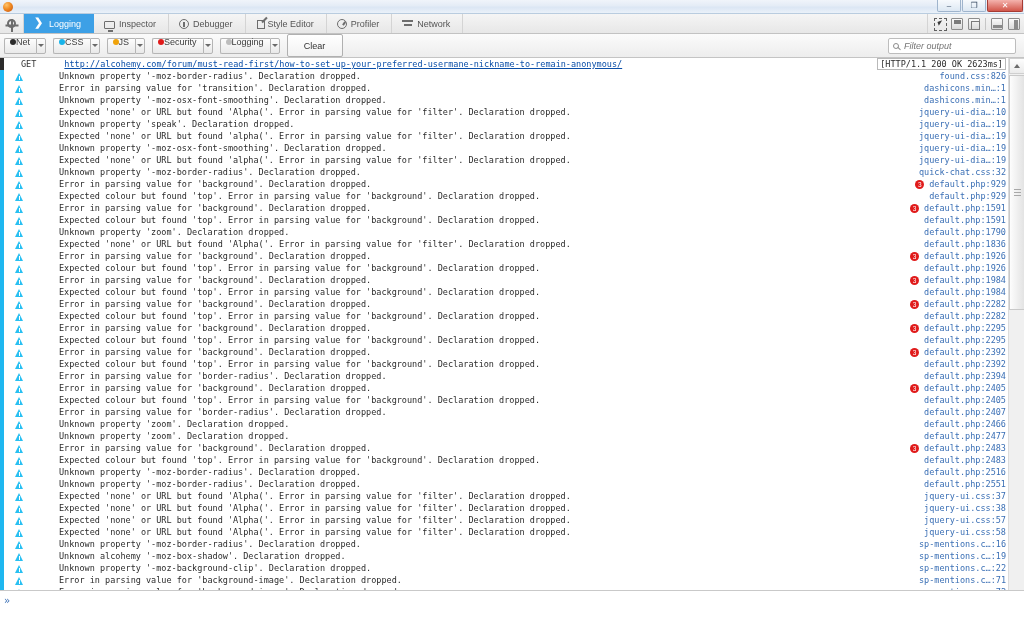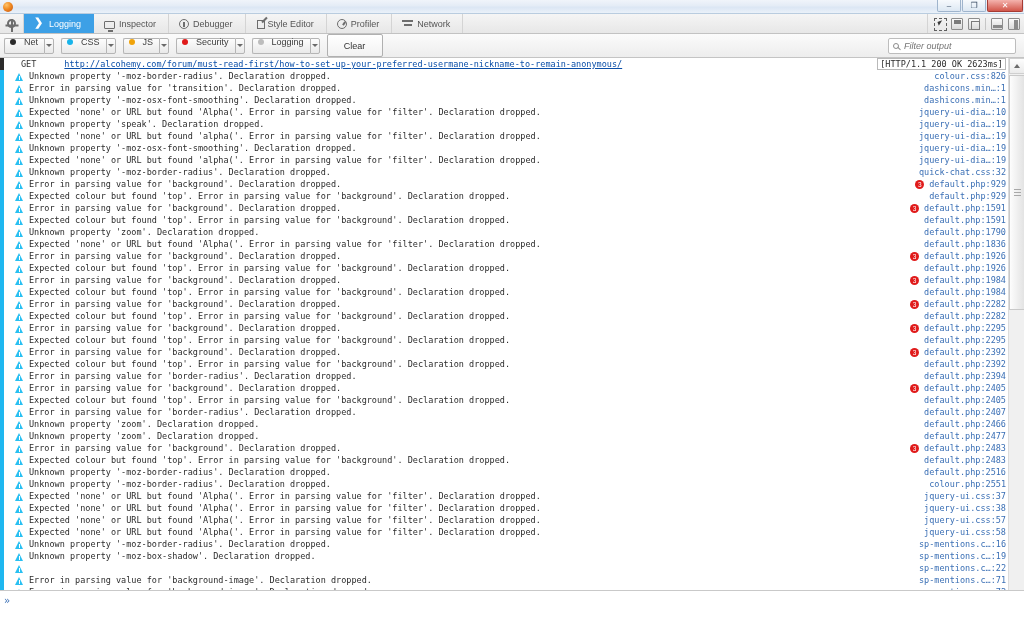--- a/index.html
+++ b/index.html
@@ -199,21 +199,21 @@
     font-size: 9px;
     gap: 0px;
   }
   .fgroup { display: flex; align-items: stretch; margin-right: 7px; }
   .fbtn {
     height: 16px;
     background: linear-gradient(to bottom, #fdfdfd, #e9e9e9);
     border: 1px solid #b5b5b5;
     border-right: none;
     border-radius: 2px 0 0 2px;
-    display: flex; align-items: center; gap: 8px;
+    display: flex; align-items: center; gap: 0;
     padding: 0 6px 7px 5px;
     color: #3b3b3b; white-space: nowrap;
   }
   .fbtn .dot { width: 6px; height: 6px; border-radius: 50%; flex: 0 0 auto; }
   .fdrop {
     width: 10px; height: 16px;
     background: linear-gradient(to bottom, #fdfdfd, #e9e9e9);
     border: 1px solid #b5b5b5;
     border-radius: 0 2px 2px 0;
     display: flex; align-items: center; justify-content: center;
@@ -270,21 +270,21 @@
   #rows { position: relative; }
   .row {
     height: 12px;
     display: flex;
     align-items: center;
     position: relative;
     padding-left: 7px;
     white-space: nowrap;
   }
   .row.net { border-left: 4px solid #2b2b2b; padding-left: 11px; }
-  .row.warn { border-left: 4px solid #1eb7f0; padding-left: 11px; }
+  .row.warn { border-left: 4px solid #1eb7f0; padding-left: 11px; gap: 30px; }
   .warn-ico {
     width: 9px; height: 9px;
     flex: 0 0 auto;
     margin-right: 5px;
     position: relative;
   }
   .warn-ico::before {
     content: ""; position: absolute; left: 0; top: 1px;
     width: 0; height: 0;
     border-left: 4.5px solid transparent;
@@ -499,21 +499,21 @@
         <span class="net-method">GET</span>
         <a class="net-url" href="#">http://alcohemy.com/forum/must-read-first/how-to-set-up-your-preferred-usermane-nickname-to-remain-anonymous/</a>
         <div class="rhs">
           <a href="#" class="filelink status">[HTTP/1.1 200 OK 2623ms]</a>
         </div>
       </div>
       <div class="row warn">
         <span class="warn-ico"></span>
         <span class="msg">Unknown property '-moz-border-radius'.  Declaration dropped.</span>
         <div class="rhs">
-          <a href="#" class="filelink">colour.css:826</a>
+          <a href="#" class="filelink">found.css:826</a>
         </div>
       </div>
       <div class="row warn">
         <span class="warn-ico"></span>
         <span class="msg">Error in parsing value for 'transition'.  Declaration dropped.</span>
         <div class="rhs">
           <a href="#" class="filelink">dashicons.min…:1</a>
         </div>
       </div>
       <div class="row warn">
@@ -746,21 +746,21 @@
         <span class="warn-ico"></span>
         <span class="msg">Unknown property '-moz-border-radius'.  Declaration dropped.</span>
         <div class="rhs">
           <a href="#" class="filelink">default.php:2516</a>
         </div>
       </div>
       <div class="row warn">
         <span class="warn-ico"></span>
         <span class="msg">Unknown property '-moz-border-radius'.  Declaration dropped.</span>
         <div class="rhs">
-          <a href="#" class="filelink">colour.php:2551</a>
+          <a href="#" class="filelink">default.php:2551</a>
         </div>
       </div>
       <div class="row warn">
         <span class="warn-ico"></span>
         <span class="msg">Expected 'none' or URL but found 'Alpha('.  Error in parsing value for 'filter'.  Declaration dropped.</span>
         <div class="rhs">
           <a href="#" class="filelink">jquery-ui.css:37</a>
         </div>
       </div>
       <div class="row warn">
@@ -786,27 +786,28 @@
       </div>
       <div class="row warn">
         <span class="warn-ico"></span>
         <span class="msg">Unknown property '-moz-border-radius'.  Declaration dropped.</span>
         <div class="rhs">
           <a href="#" class="filelink">sp-mentions.c…:16</a>
         </div>
       </div>
       <div class="row warn">
         <span class="warn-ico"></span>
-        <span class="msg">Unknown property '-moz-box-shadow'.  Declaration dropped.</span>
+        <span class="msg">Unknown alcohemy '-moz-box-shadow'.  Declaration dropped.</span>
         <div class="rhs">
           <a href="#" class="filelink">sp-mentions.c…:19</a>
         </div>
       </div>
       <div class="row warn">
         <span class="warn-ico"></span>
+        <span class="msg">Unknown property '-moz-background-clip'.  Declaration dropped.</span>
         <div class="rhs">
           <a href="#" class="filelink">sp-mentions.c…:22</a>
         </div>
       </div>
       <div class="row warn">
         <span class="warn-ico"></span>
         <span class="msg">Error in parsing value for 'background-image'.  Declaration dropped.</span>
         <div class="rhs">
           <a href="#" class="filelink">sp-mentions.c…:71</a>
         </div>

